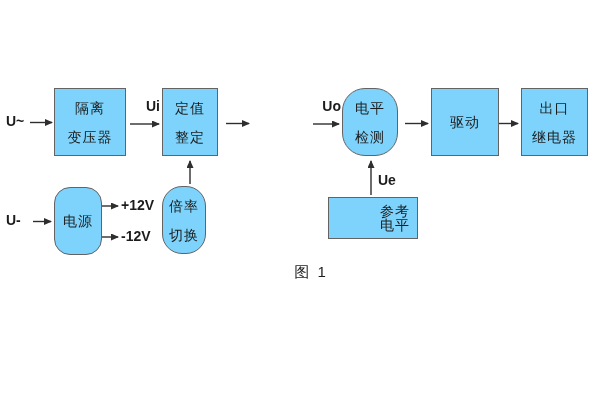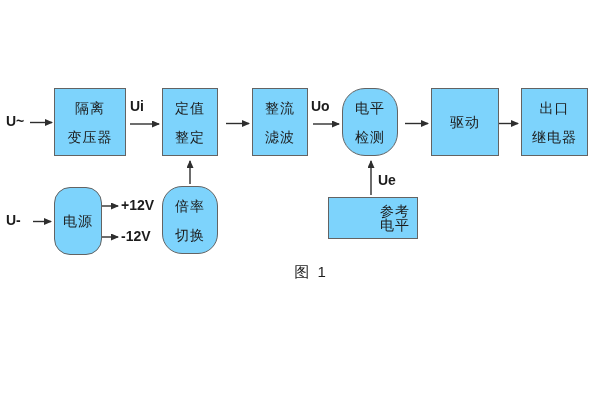--- a/index.html
+++ b/index.html
@@ -29,21 +29,21 @@
     text-align: center;
   }
   .lbl {
     position: absolute;
     font-size: 14px;
     font-weight: 600;
     color: #1c1c1c;
     line-height: 1;
     white-space: nowrap;
   }
-  .lbl.center { text-align: left; }
+  .lbl.center { text-align: right; }
   .caption {
     position: absolute;
     left: 251px;
     top: 263px;
     width: 120px;
     text-align: center;
     font-size: 15px;
     color: #1c1c1c;
     letter-spacing: 2px;
   }
@@ -78,44 +78,40 @@
   <div class="blk" style="left:54px; top:88px; width:72px; height:68px;">
     <span>隔离</span>
     <span>变压器</span>
   </div>
 
   <div class="blk" style="left:162px; top:88px; width:56px; height:68px;">
     <span>定值</span>
     <span>整定</span>
   </div>
 
-  <div class="blk" style="left:252px; top:88px; width:56px; height:68px;">
-    <span>整流</span>
-    <span>滤波</span>
-  </div>
 
   <div class="blk" style="left:342px; top:88px; width:56px; height:68px;border-radius:23px;">
     <span>电平</span>
     <span>检测</span>
   </div>
 
   <div class="blk" style="left:431px; top:88px; width:68px; height:68px;">
     <span>驱动</span>
   </div>
 
   <div class="blk" style="left:521px; top:88px; width:67px; height:68px;">
     <span>出口</span>
     <span>继电器</span>
   </div>
 
   <div class="blk" style="left:54px; top:187px; width:48px; height:68px;border-radius:16px;">
     <span>电源</span>
   </div>
 
-  <div class="blk" style="left:162px; top:186px; width:56px; height:68px;border-radius:20px;">
+  <div class="blk" style="left:162px; top:186px; width:44px; height:68px;border-radius:20px;">
     <span>倍率</span>
     <span>切换</span>
   </div>
 
   <div class="blk" style="left:328px; top:197px; width:90px; height:42px;padding-left:44px;">
     <span>参考电平</span>
   </div>
 
   <span class="lbl" style="left:6px; top:114px;">U~</span>
   <span class="lbl center" style="left:130px; top:99px; width:30px;">Ui</span>

